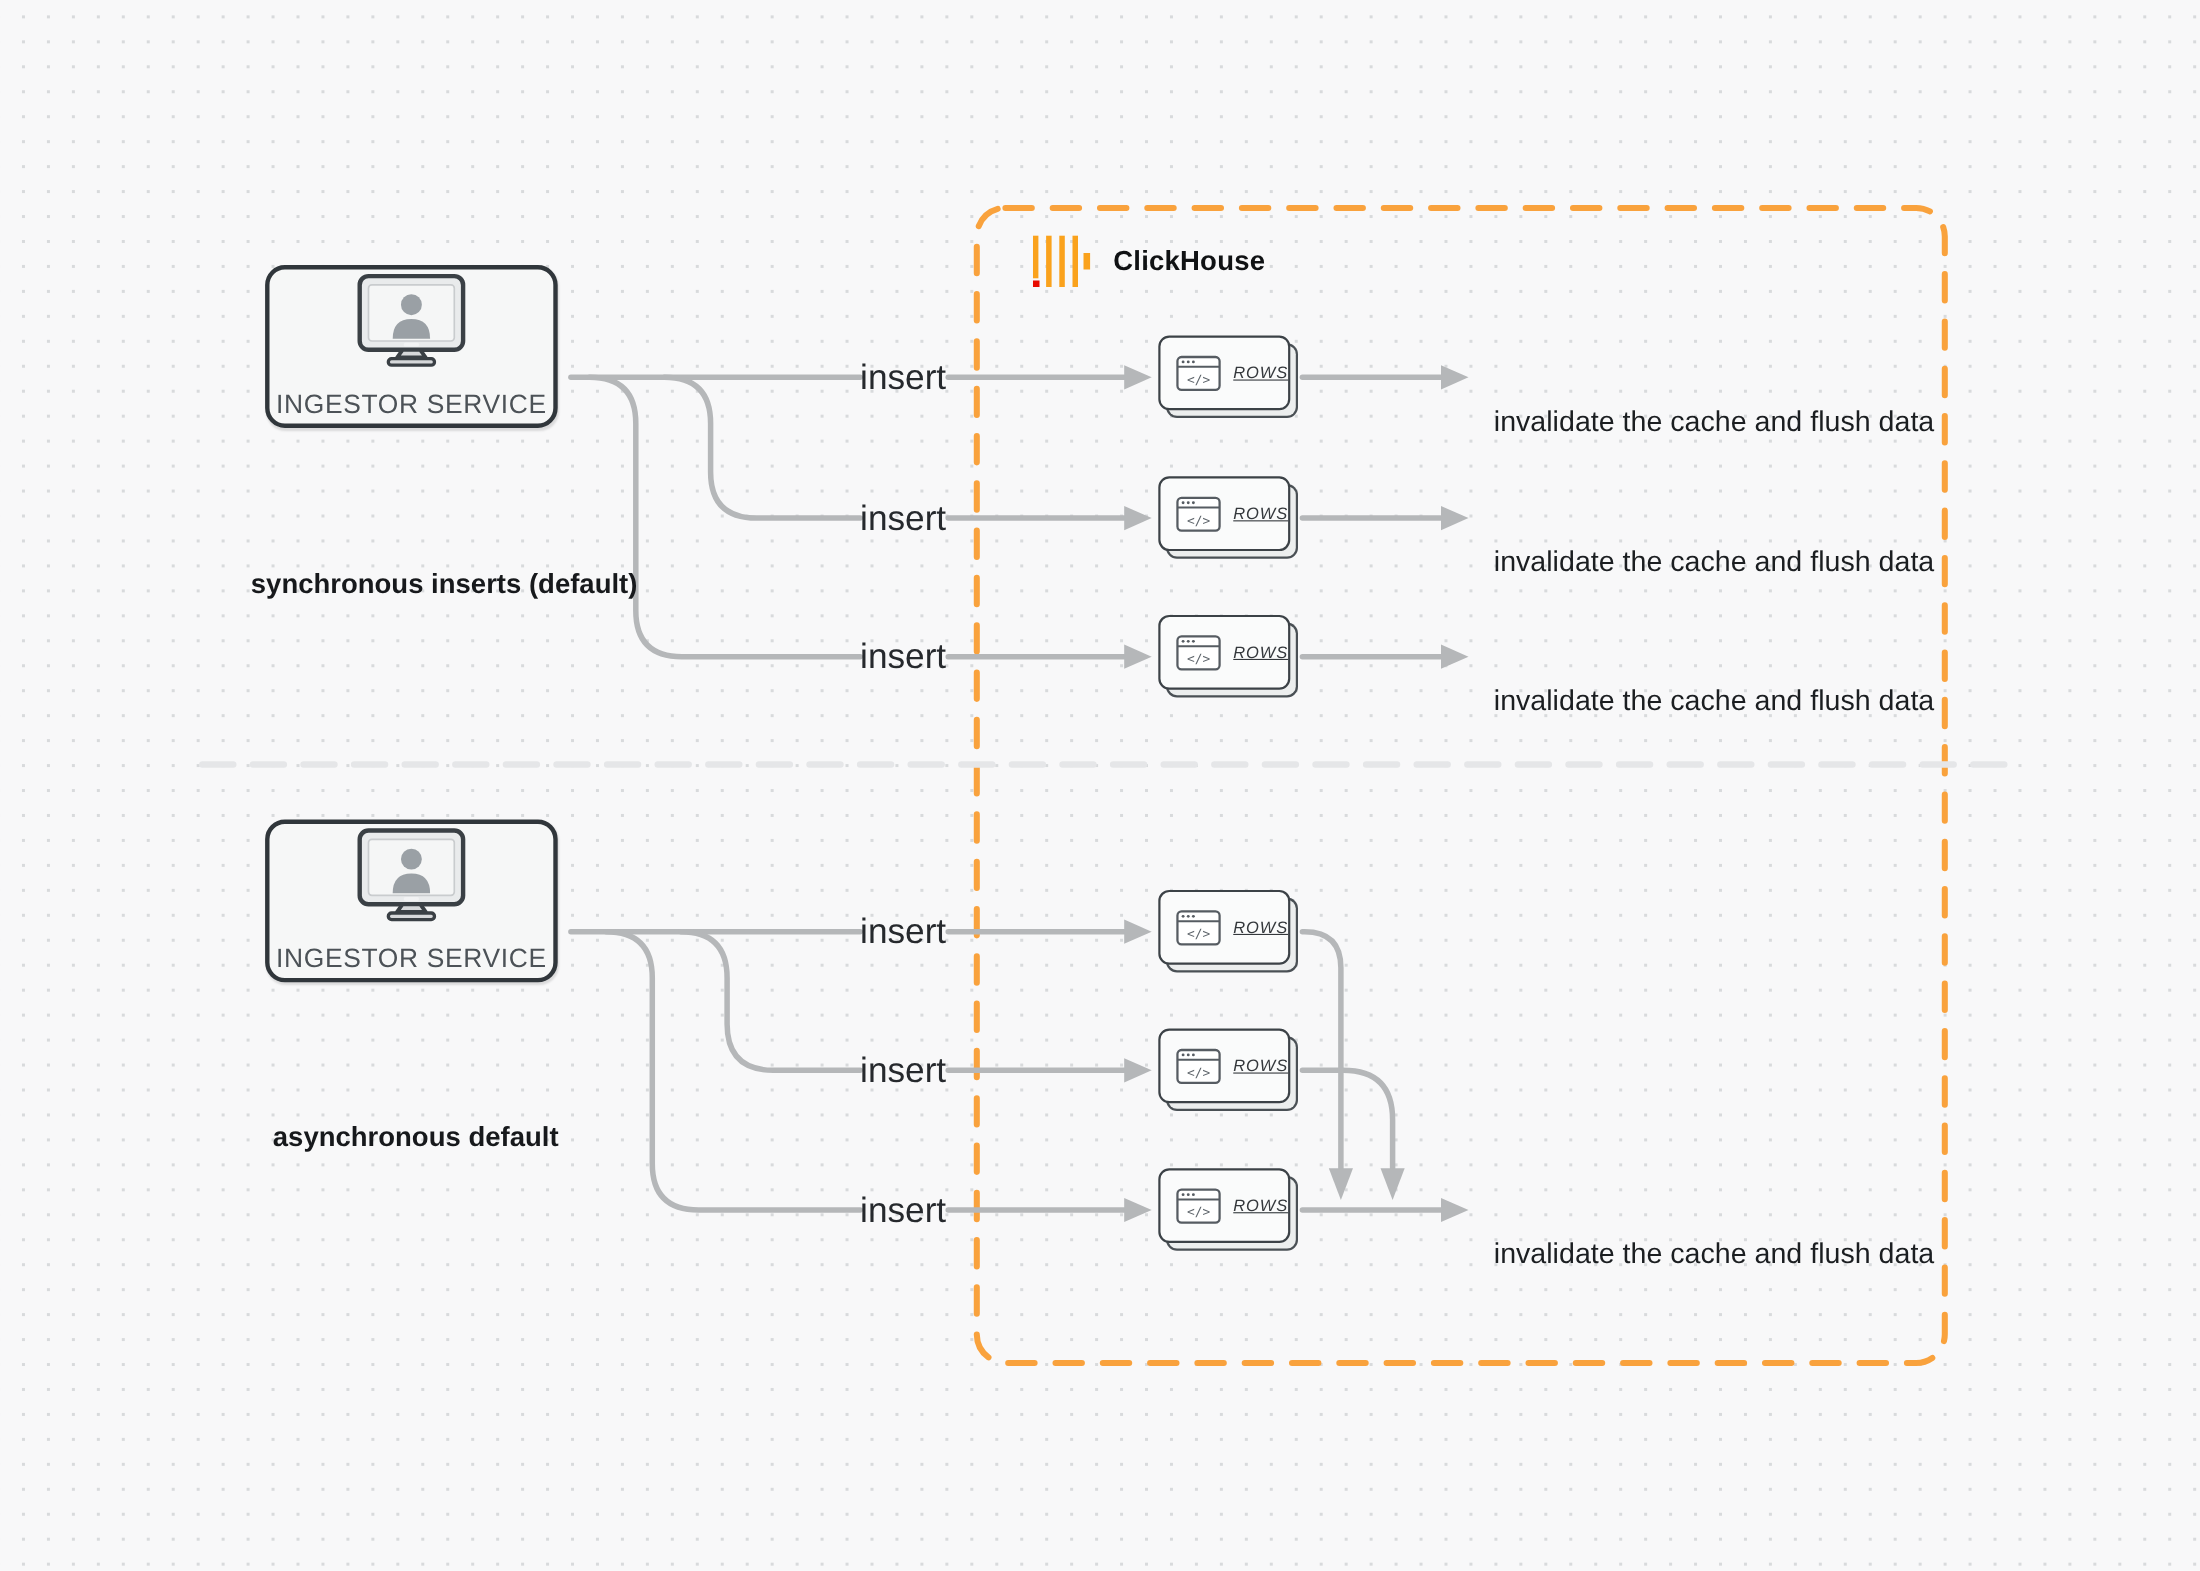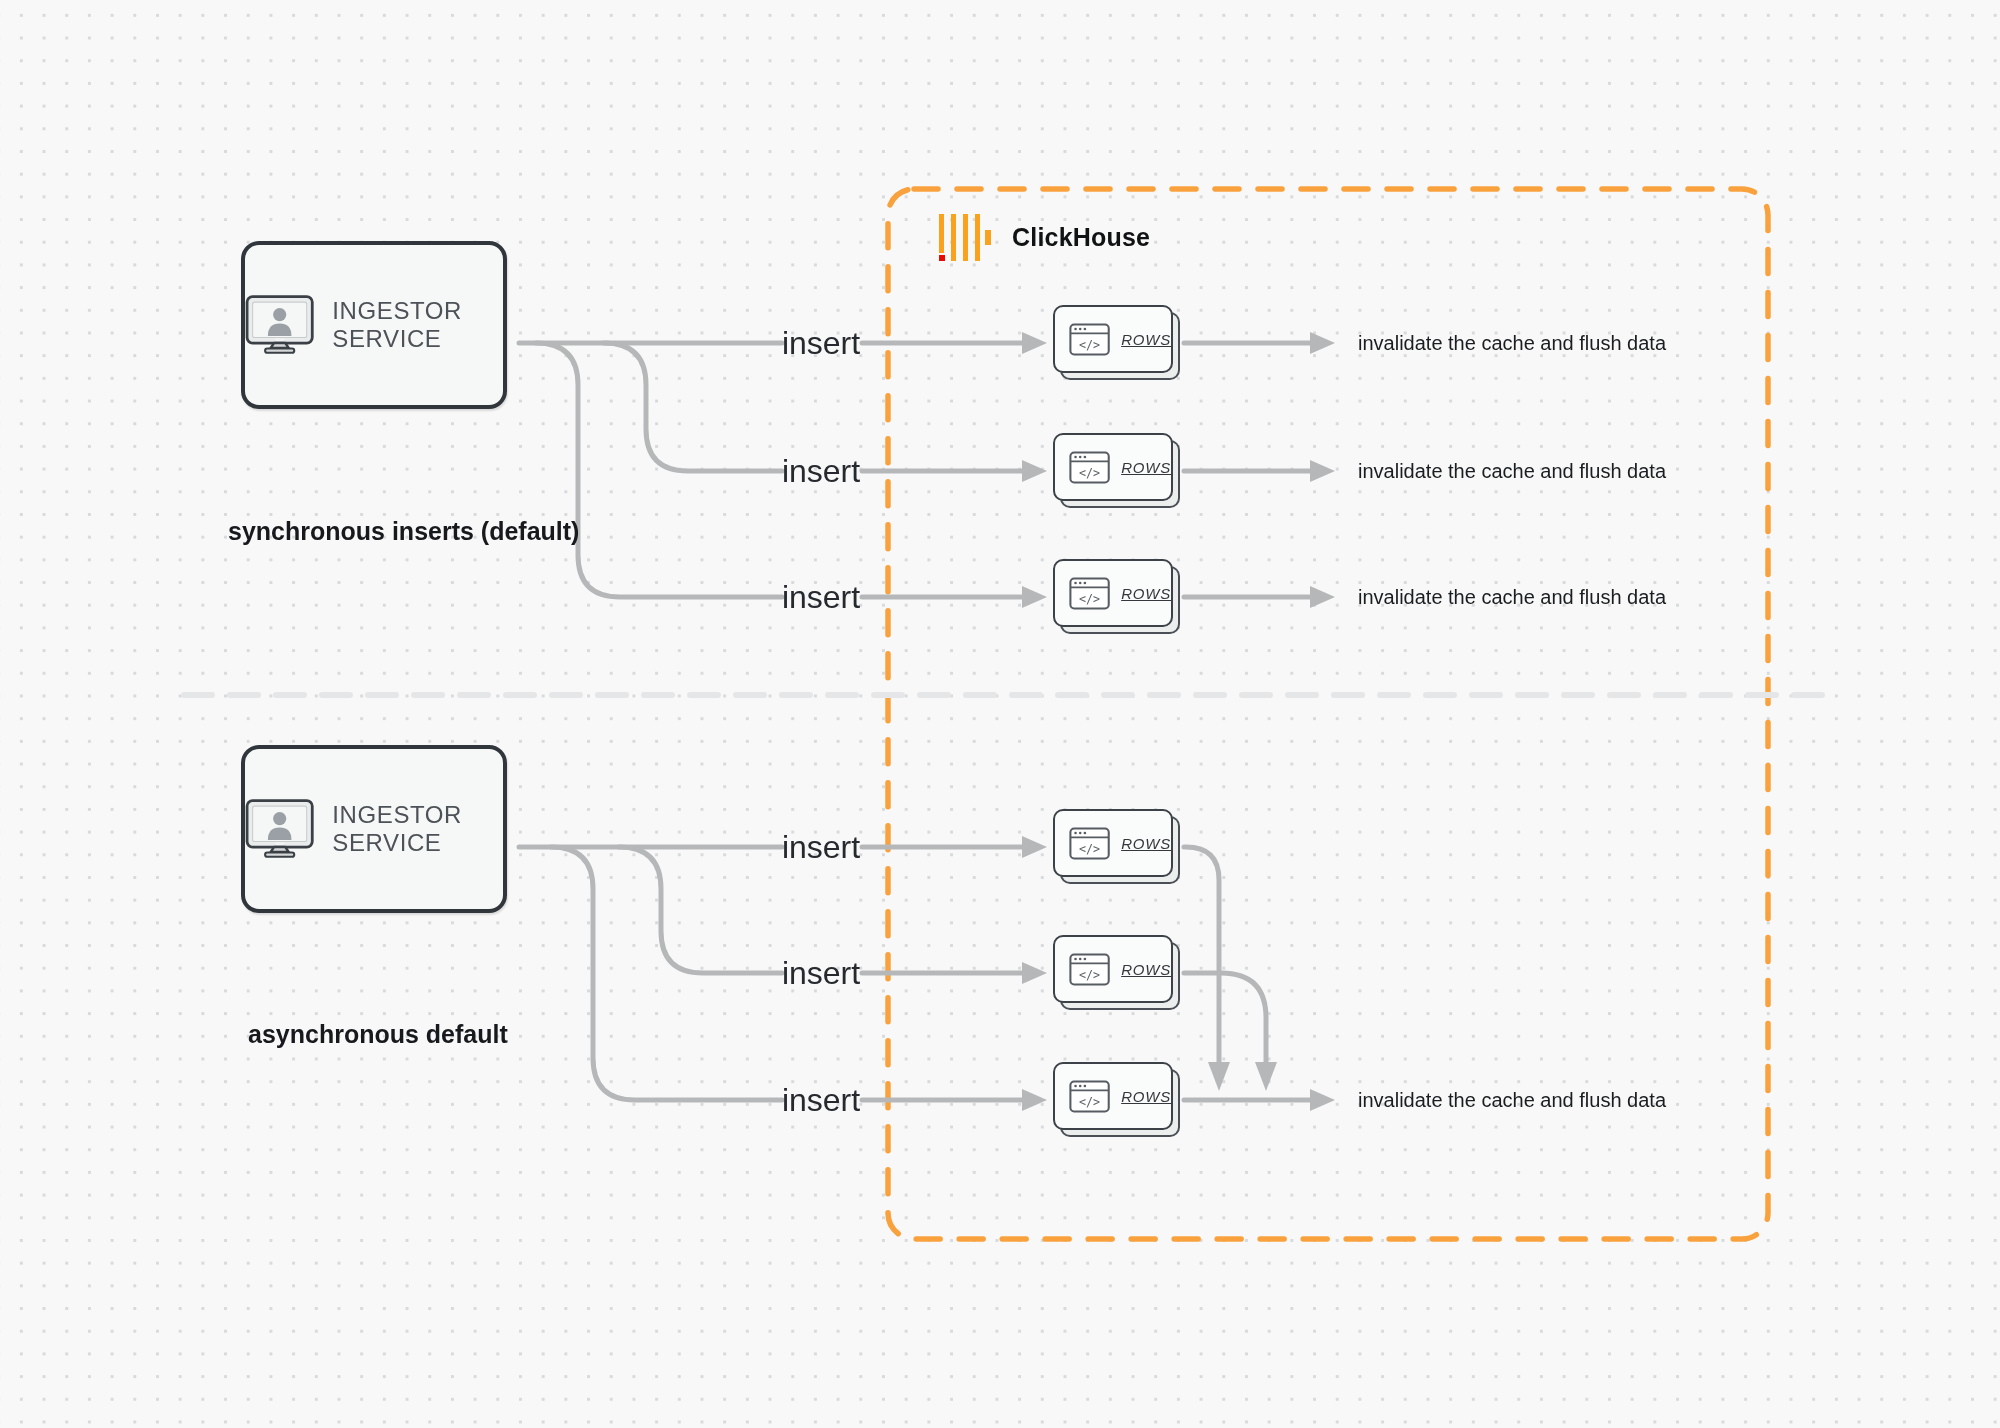--- a/index.html
+++ b/index.html
@@ -10,44 +10,44 @@
     background-image:radial-gradient(circle,#d8dadc 1.5px,rgba(0,0,0,0) 1.6px);
     background-size:22.7px 22.7px;
     background-position:10px 4px;
     font-family:"Liberation Sans",sans-serif;
     overflow:hidden;
   }
   .svg-layer{position:absolute;left:0;top:0;z-index:1;}
   .node{position:absolute;z-index:2;}
 
   .ingestor{
-    width:266px;height:168px;
+    width:266px;height:148px;
     background:#f6f7f7;
     border:4px solid #30363b;
     border-radius:18px;
     box-sizing:border-box;
-    display:flex;flex-direction:row;align-items:center;justify-content:center;
+    display:flex;flex-direction:column;align-items:center;justify-content:center;
     gap:18px;
     box-shadow:1px 2px 2px rgba(0,0,0,0.12);
   }
   .ingestor-label{
     font-size:24px;color:#4c5257;letter-spacing:0.6px;
   }
   .caption{
     font-weight:bold;font-size:25px;color:#17191c;white-space:nowrap;
   }
   .insert-label{
     position:absolute;z-index:2;
     transform:translate(-50%,-50%);
     font-size:32px;color:#26292d;white-space:nowrap;
   }
   .result-label{
     position:absolute;z-index:2;
     transform:translateY(-50%);
-    font-size:20px;color:#1b1e21;white-space:nowrap;
+    font-size:26px;color:#1b1e21;white-space:nowrap;margin-top:40px;
   }
   .card{
     position:absolute;z-index:2;
     width:120px;height:68px;
     background:#fafbfb;
     border:2.5px solid #3c4247;
     border-radius:10px;
     box-sizing:border-box;
     box-shadow:7px 7px 0 -2px #eceeee, 7px 7px 0 0 #4a5055;
     display:flex;align-items:center;

